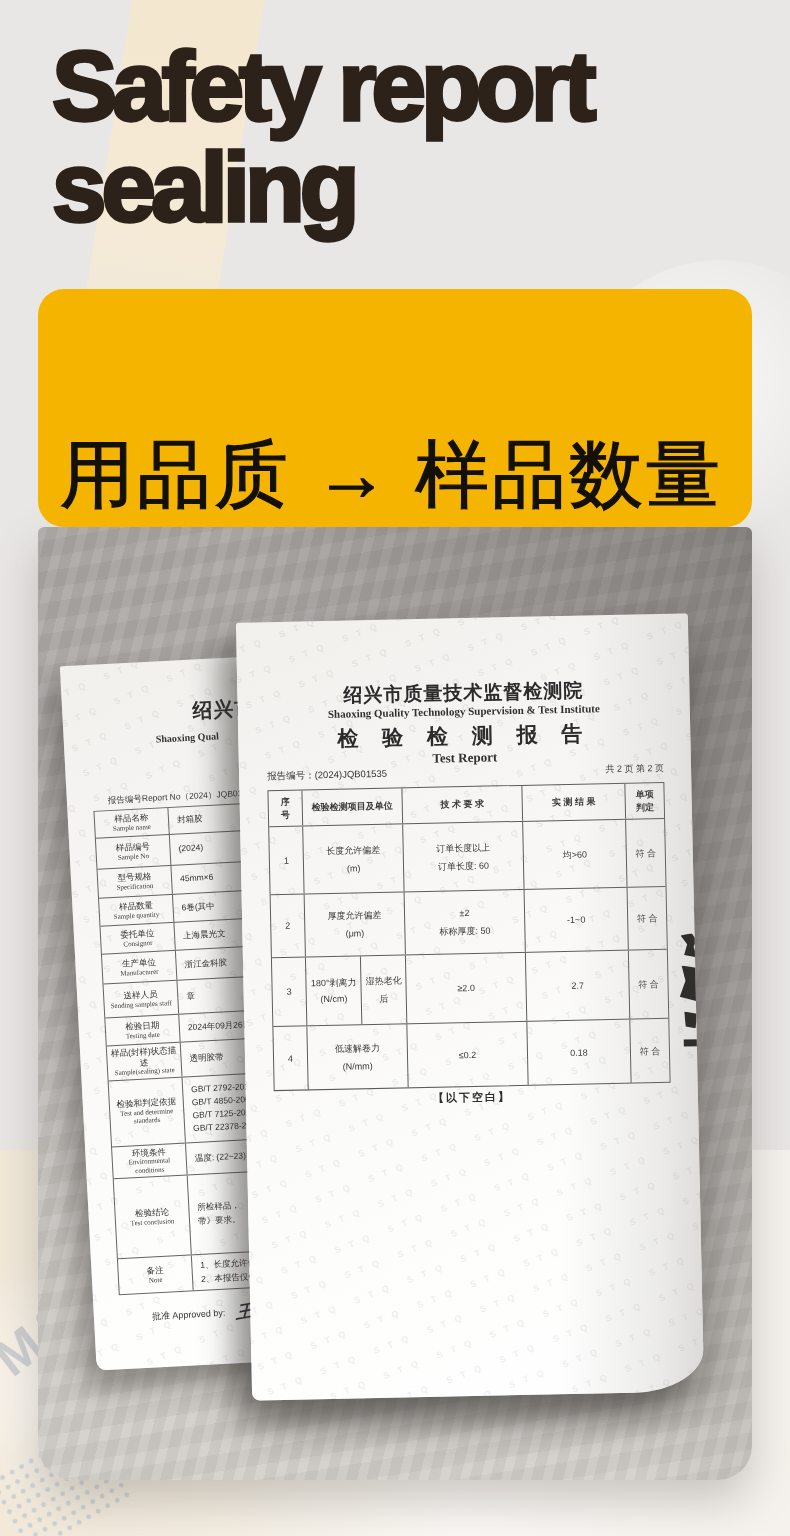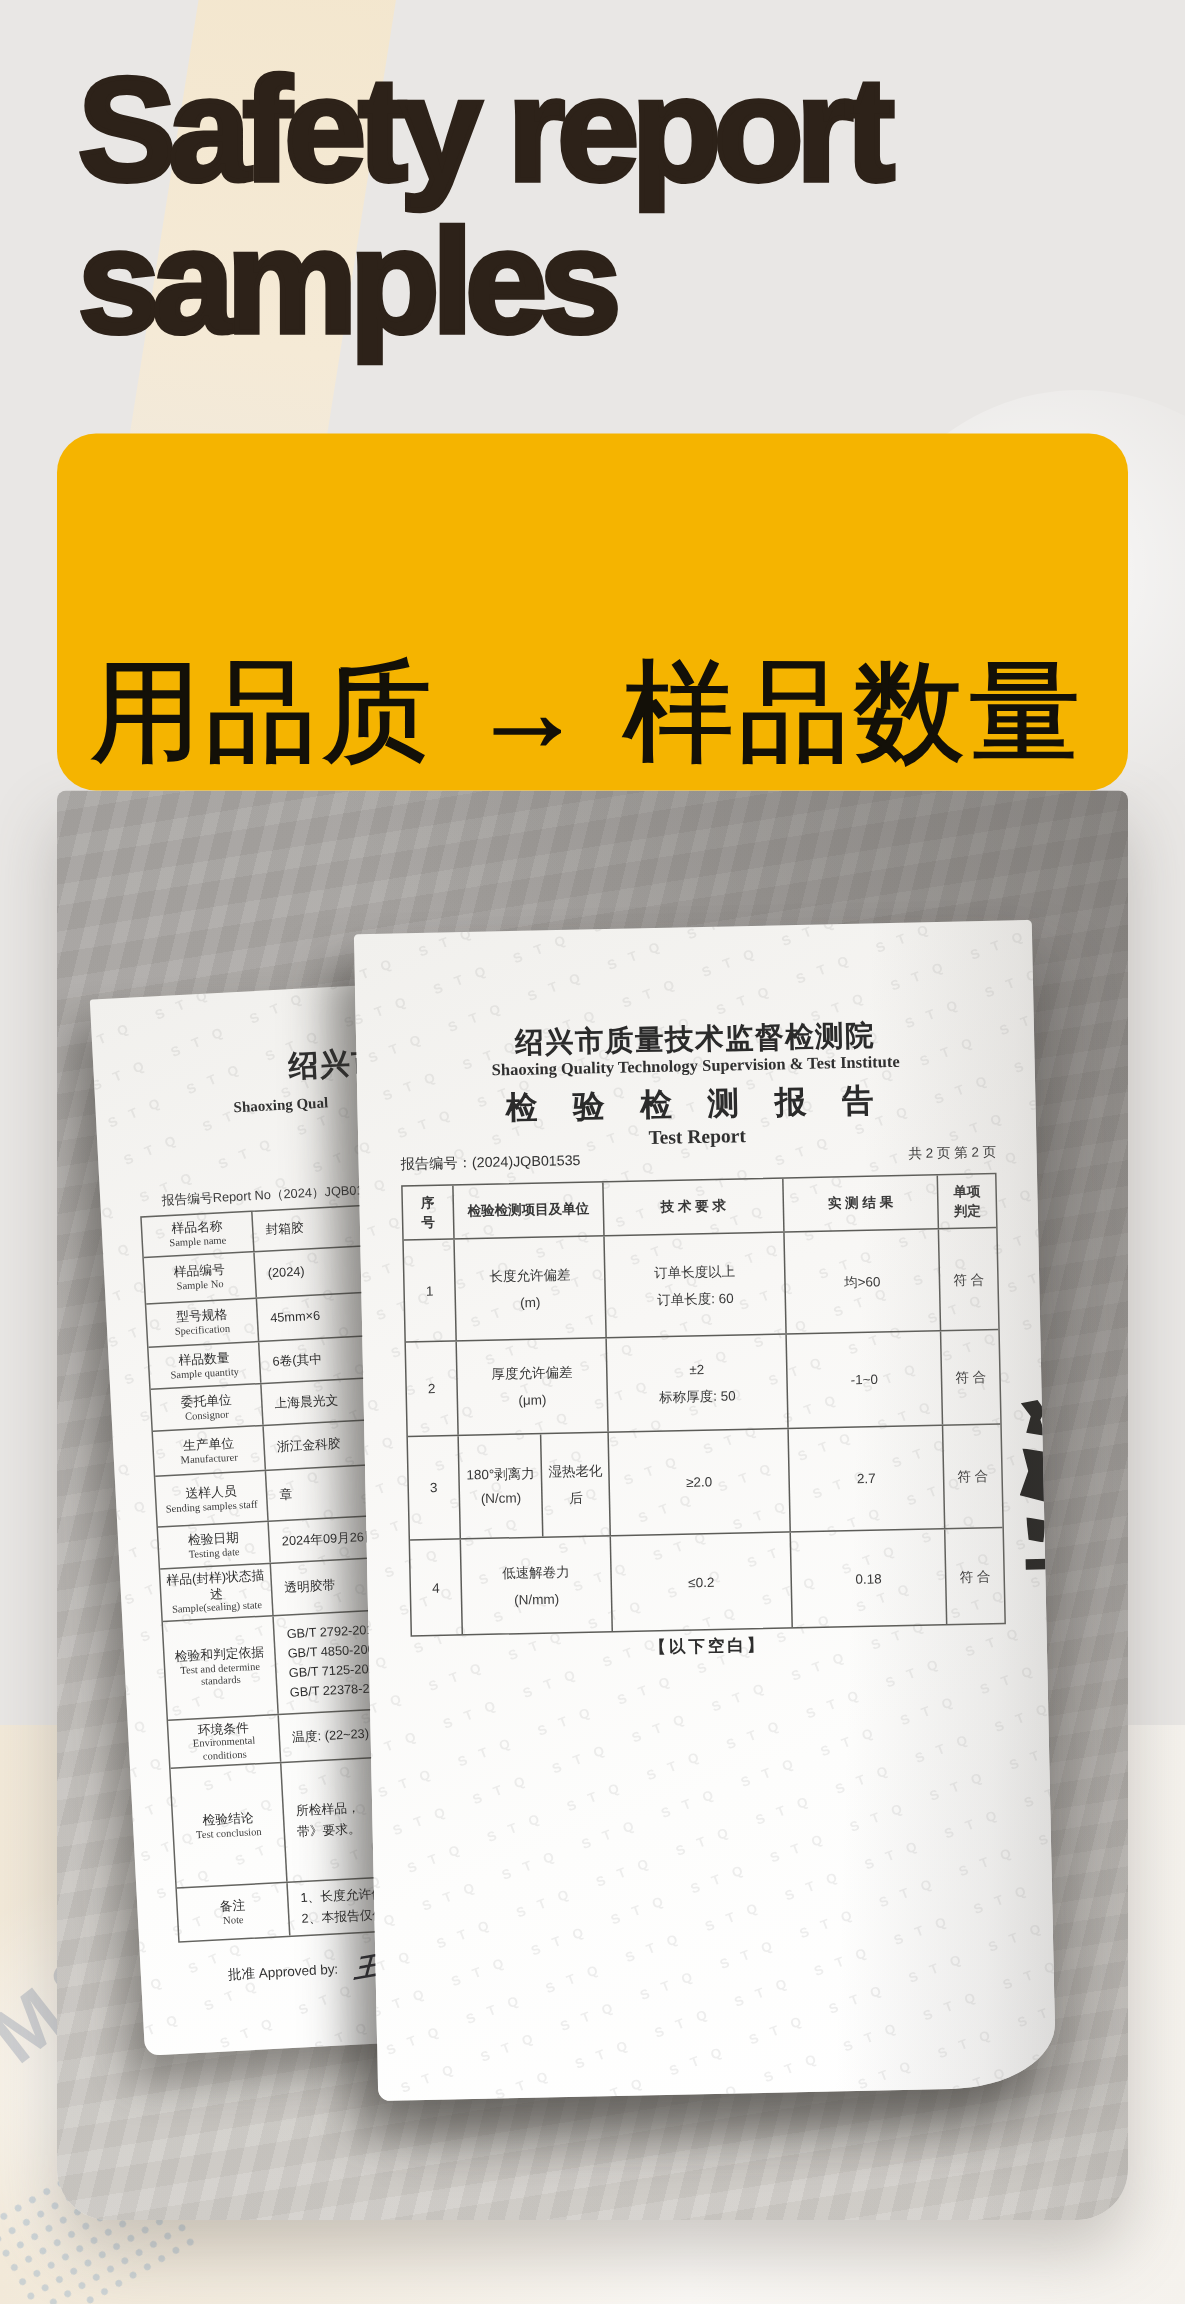--- a/index.html
+++ b/index.html
@@ -137,21 +137,21 @@
   <div class="bg-blob-tr"></div>
   <div class="bg-bottom"></div>
   <div class="ghost-area">
     <div class="ghost-wash"></div>
     <div class="ghost-brand">M&amp;G</div>
     <div class="ghost-dots"></div>
   </div>
 
   <h1 class="hero">
     <span>Safety report</span><br>
-    <span>samples</span>
+    <span>sealing</span>
   </h1>
 
   <div class="banner">
     <div class="banner-sub">用品质 → 样品数量</div>
   </div>
 
   <div class="photo">
 
     <div class="paper paper-left">
       <div class="wm">

